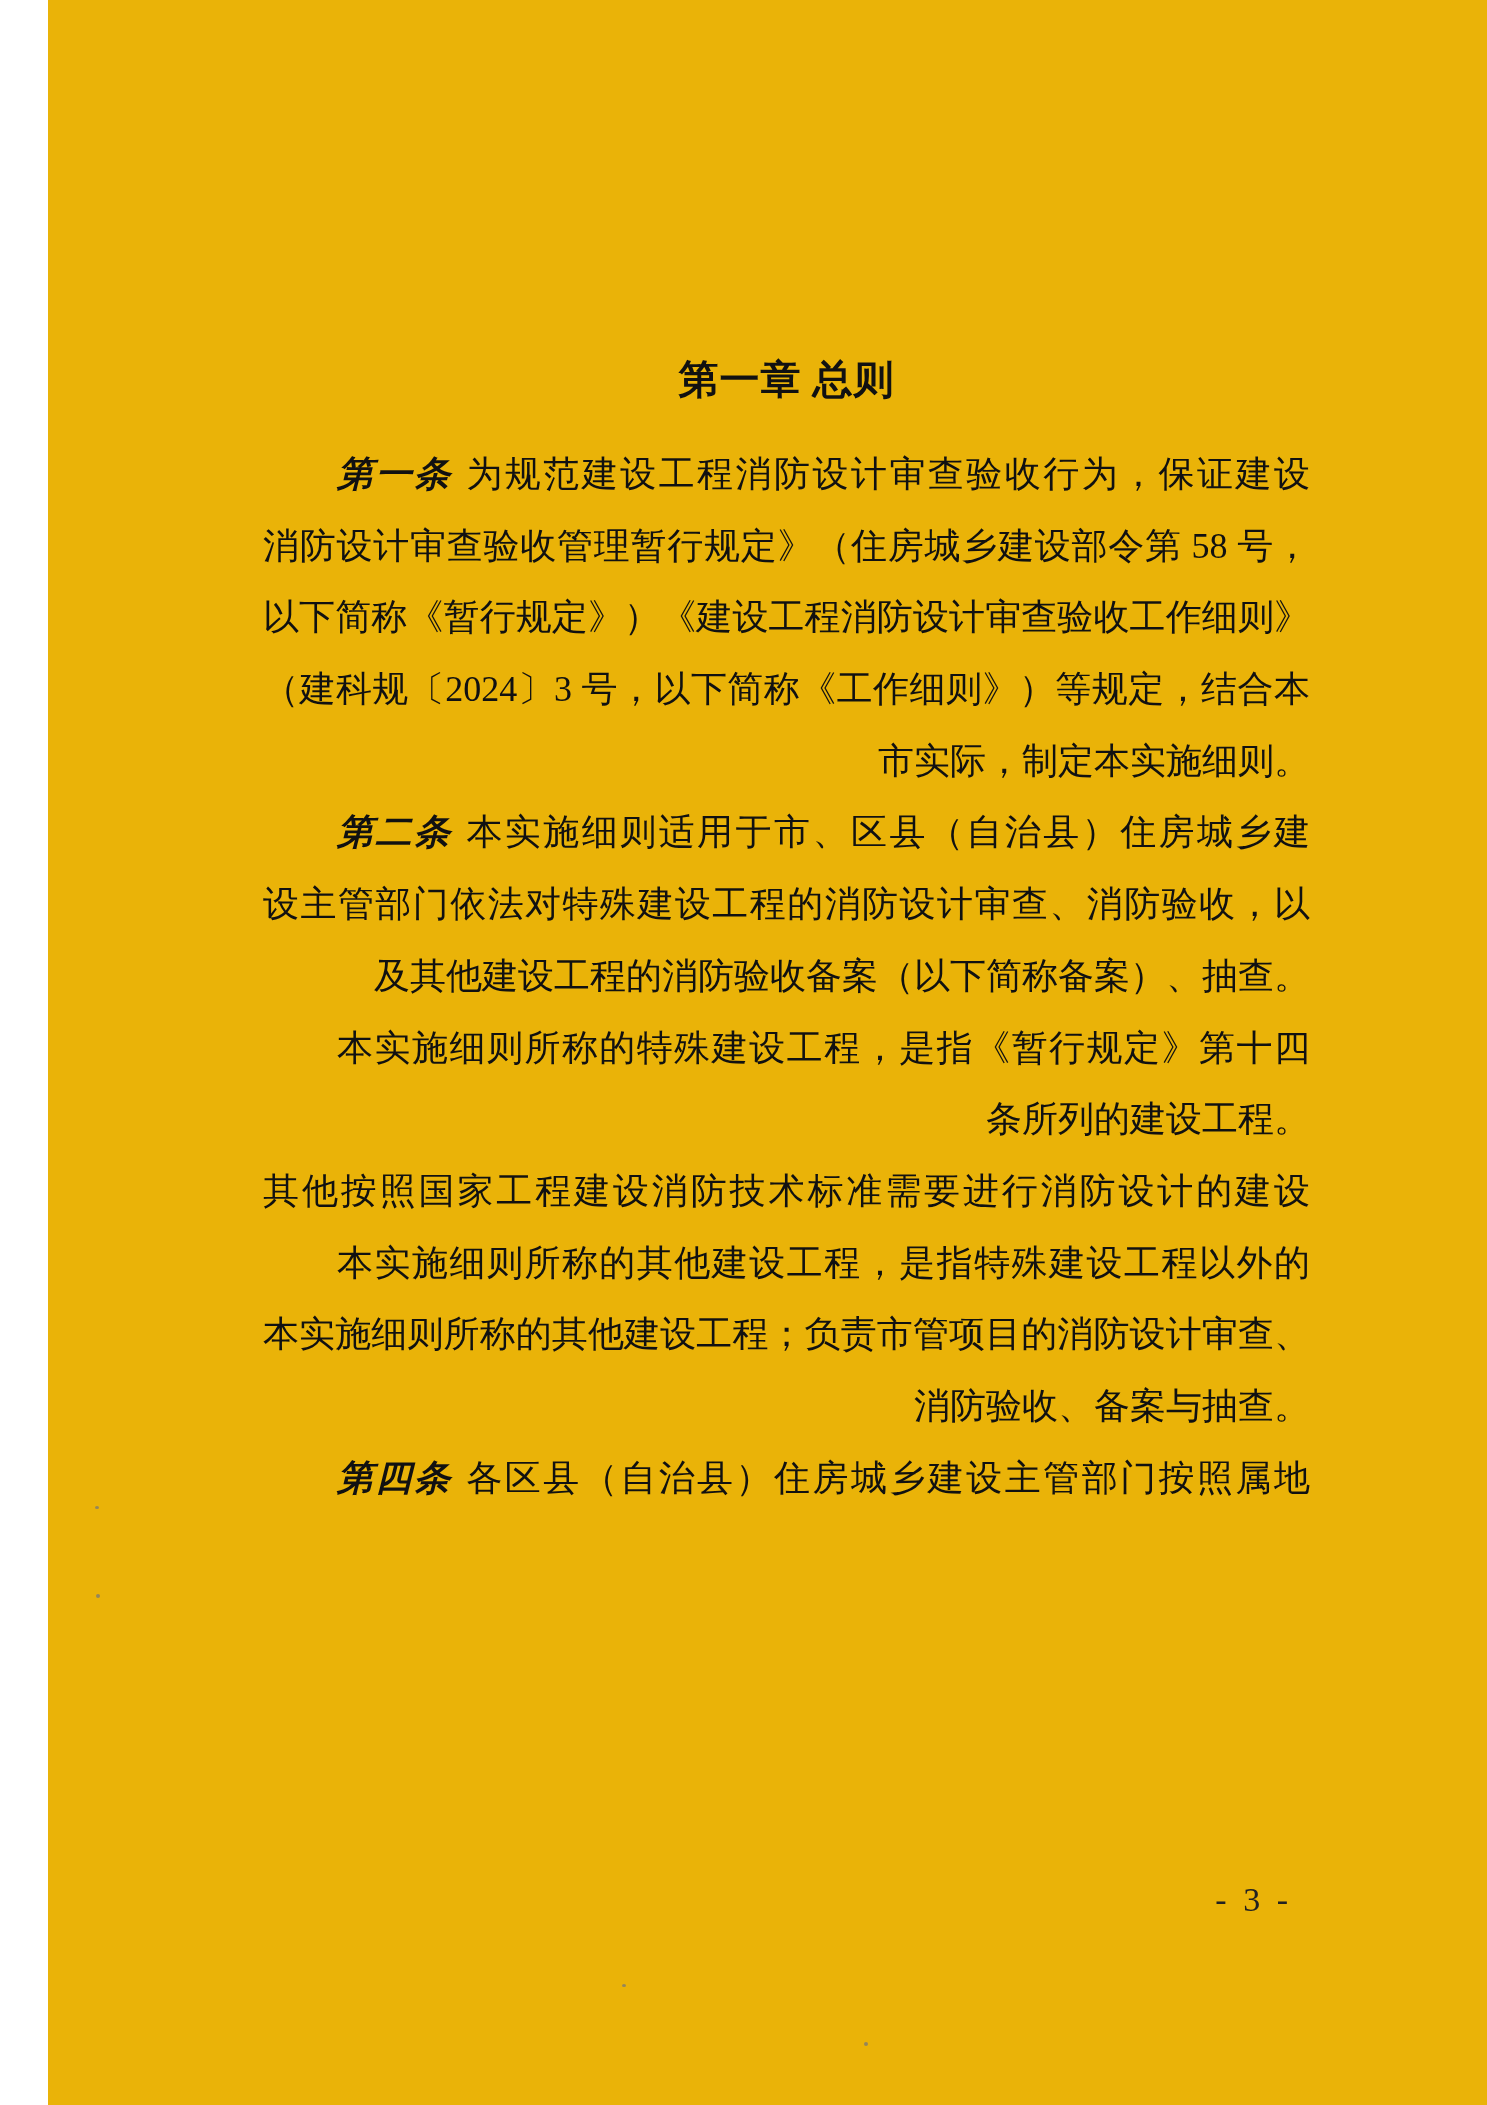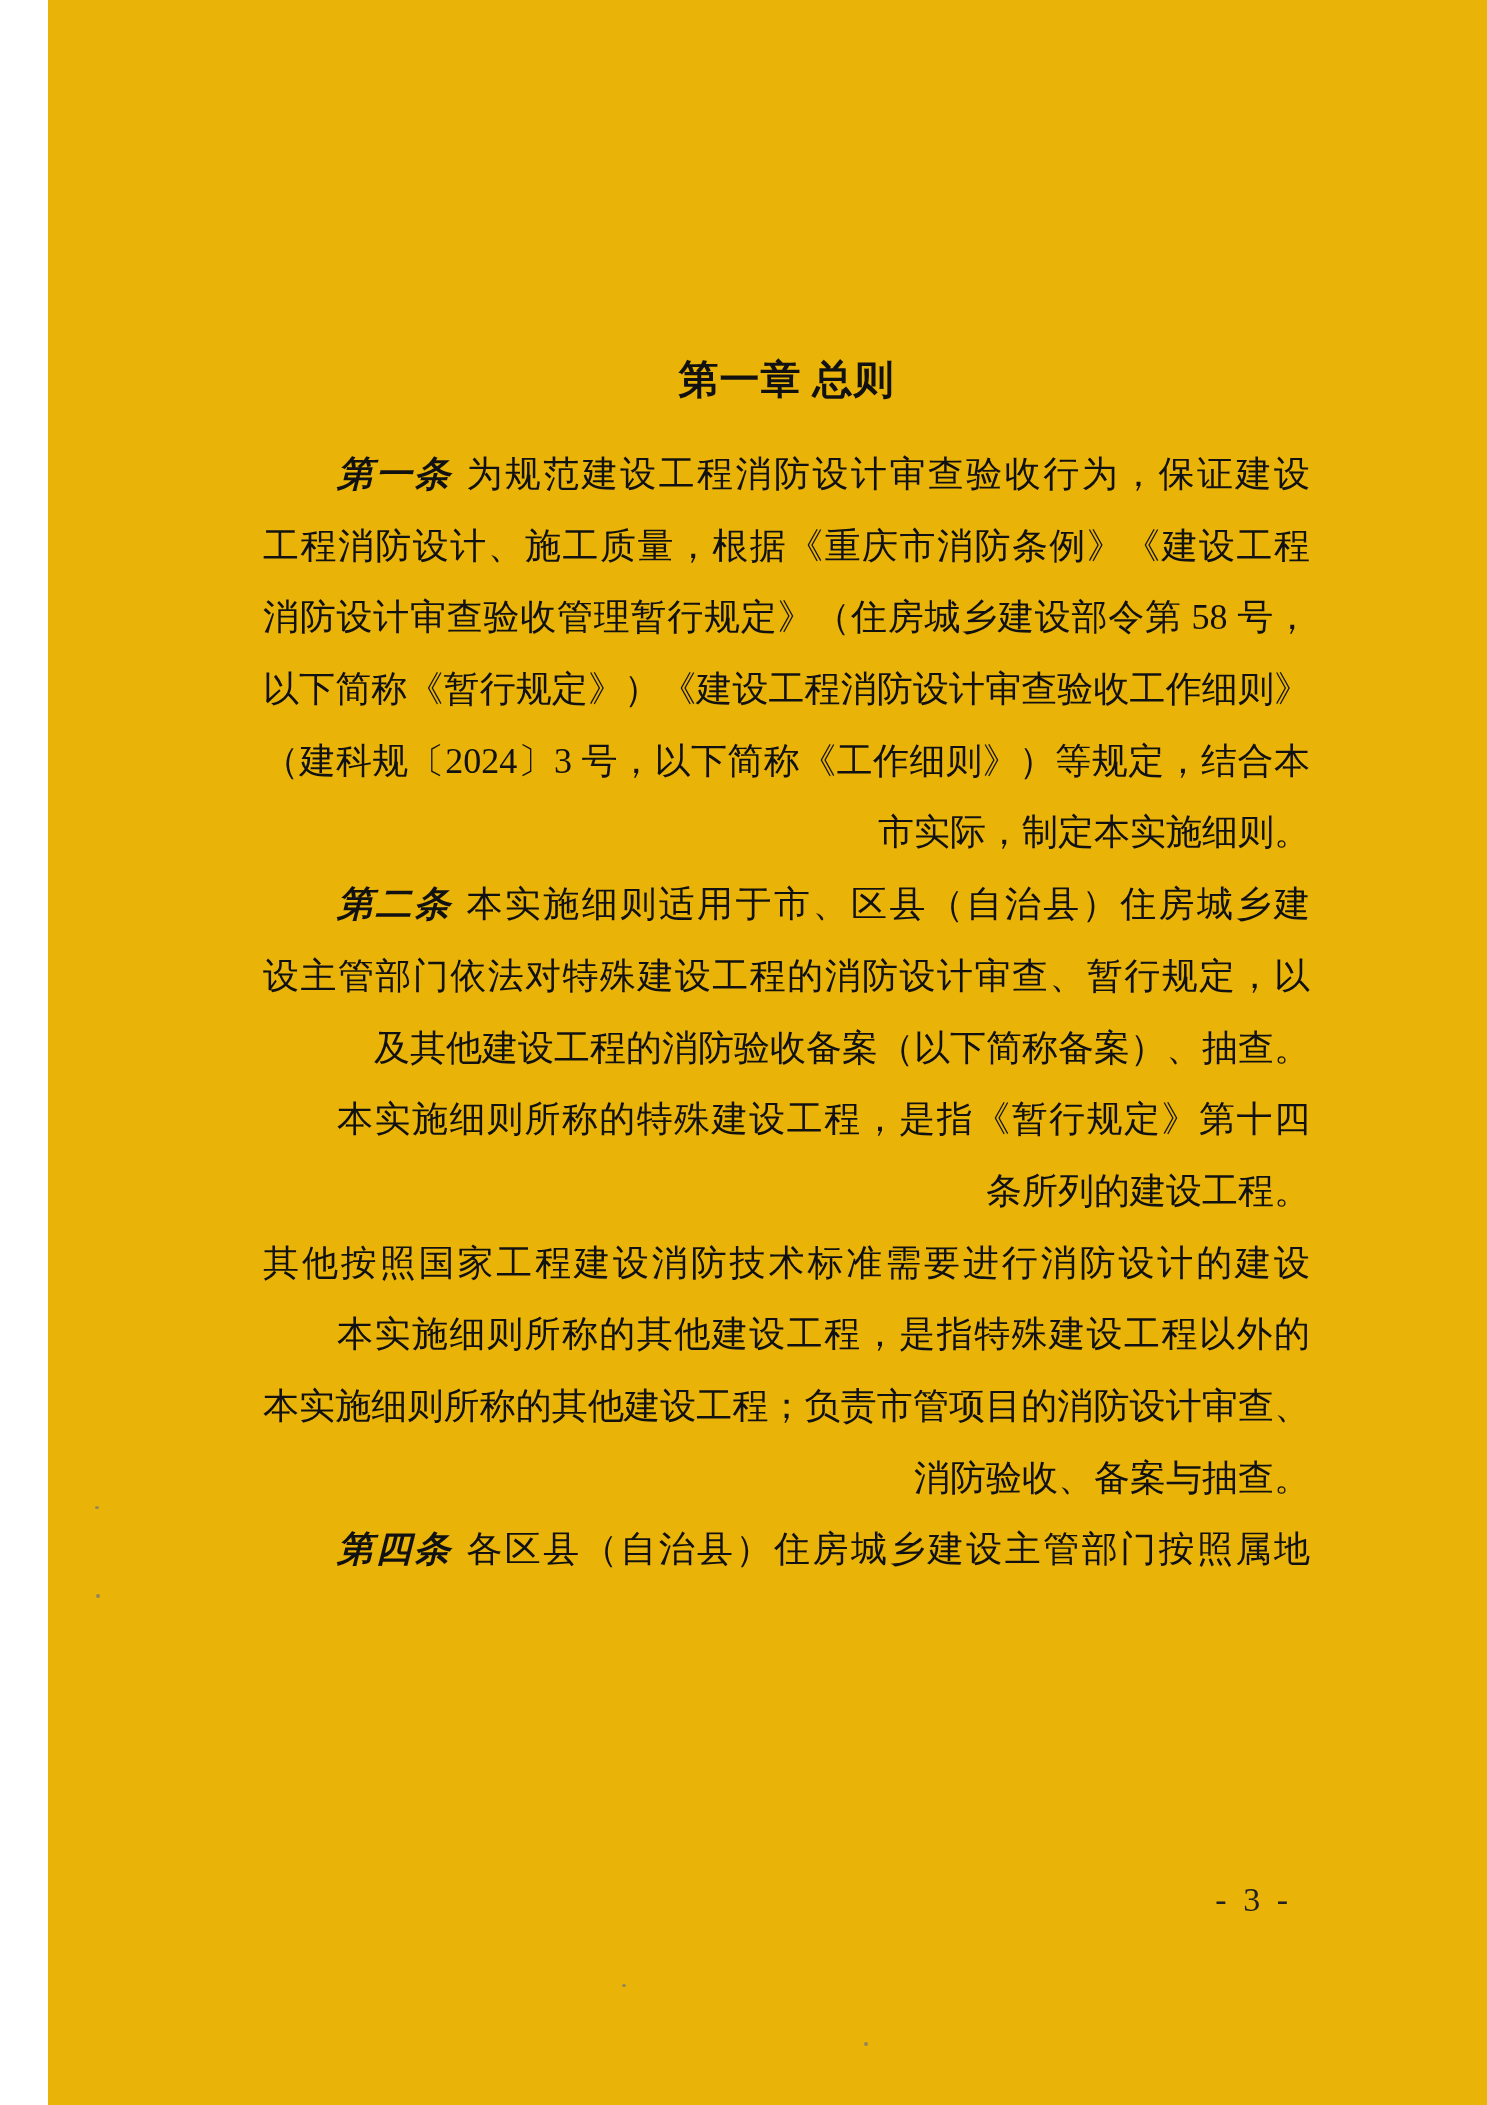--- a/index.html
+++ b/index.html
@@ -67,28 +67,27 @@
   </style>
 </head>
 <body>
 
 <div class="page">
 
   <h1 class="chapter-title">第一章 总则</h1>
 
   <div class="body-text">
     <div class="line indent justify"><span class="article-no">第一条</span><span>为规范建设工程消防设计审查验收行为，保证建设</span></div>
-    <div class="line justify"><span>工程消防设计、施工质量，根据《重庆市消防条例》《建设工程</span></div>
     <div class="line justify"><span>消防设计审查验收管理暂行规定》（住房城乡建设部令第 58 号，</span></div>
     <div class="line justify"><span>以下简称《暂行规定》）《建设工程消防设计审查验收工作细则》</span></div>
     <div class="line justify"><span>（建科规〔2024〕3 号，以下简称《工作细则》）等规定，结合本</span></div>
     <div class="line"><span>市实际，制定本实施细则。</span></div>
 
     <div class="line indent justify"><span class="article-no">第二条</span><span>本实施细则适用于市、区县（自治县）住房城乡建</span></div>
-    <div class="line justify"><span>设主管部门依法对特殊建设工程的消防设计审查、暂行规定，以</span></div>
+    <div class="line justify"><span>设主管部门依法对特殊建设工程的消防设计审查、消防验收，以</span></div>
     <div class="line"><span>及其他建设工程的消防验收备案（以下简称备案）、抽查。</span></div>
 
     <div class="line indent justify"><span>本实施细则所称的特殊建设工程，是指《暂行规定》第十四</span></div>
     <div class="line"><span>条所列的建设工程。</span></div>
 
     <div class="line justify"><span>其他按照国家工程建设消防技术标准需要进行消防设计的建设</span></div>
     <div class="line indent justify"><span>本实施细则所称的其他建设工程，是指特殊建设工程以外的</span></div>
 
     <div class="line justify"><span>本实施细则所称的其他建设工程；负责市管项目的消防设计审查、</span></div>
     <div class="line"><span>消防验收、备案与抽查。</span></div>

